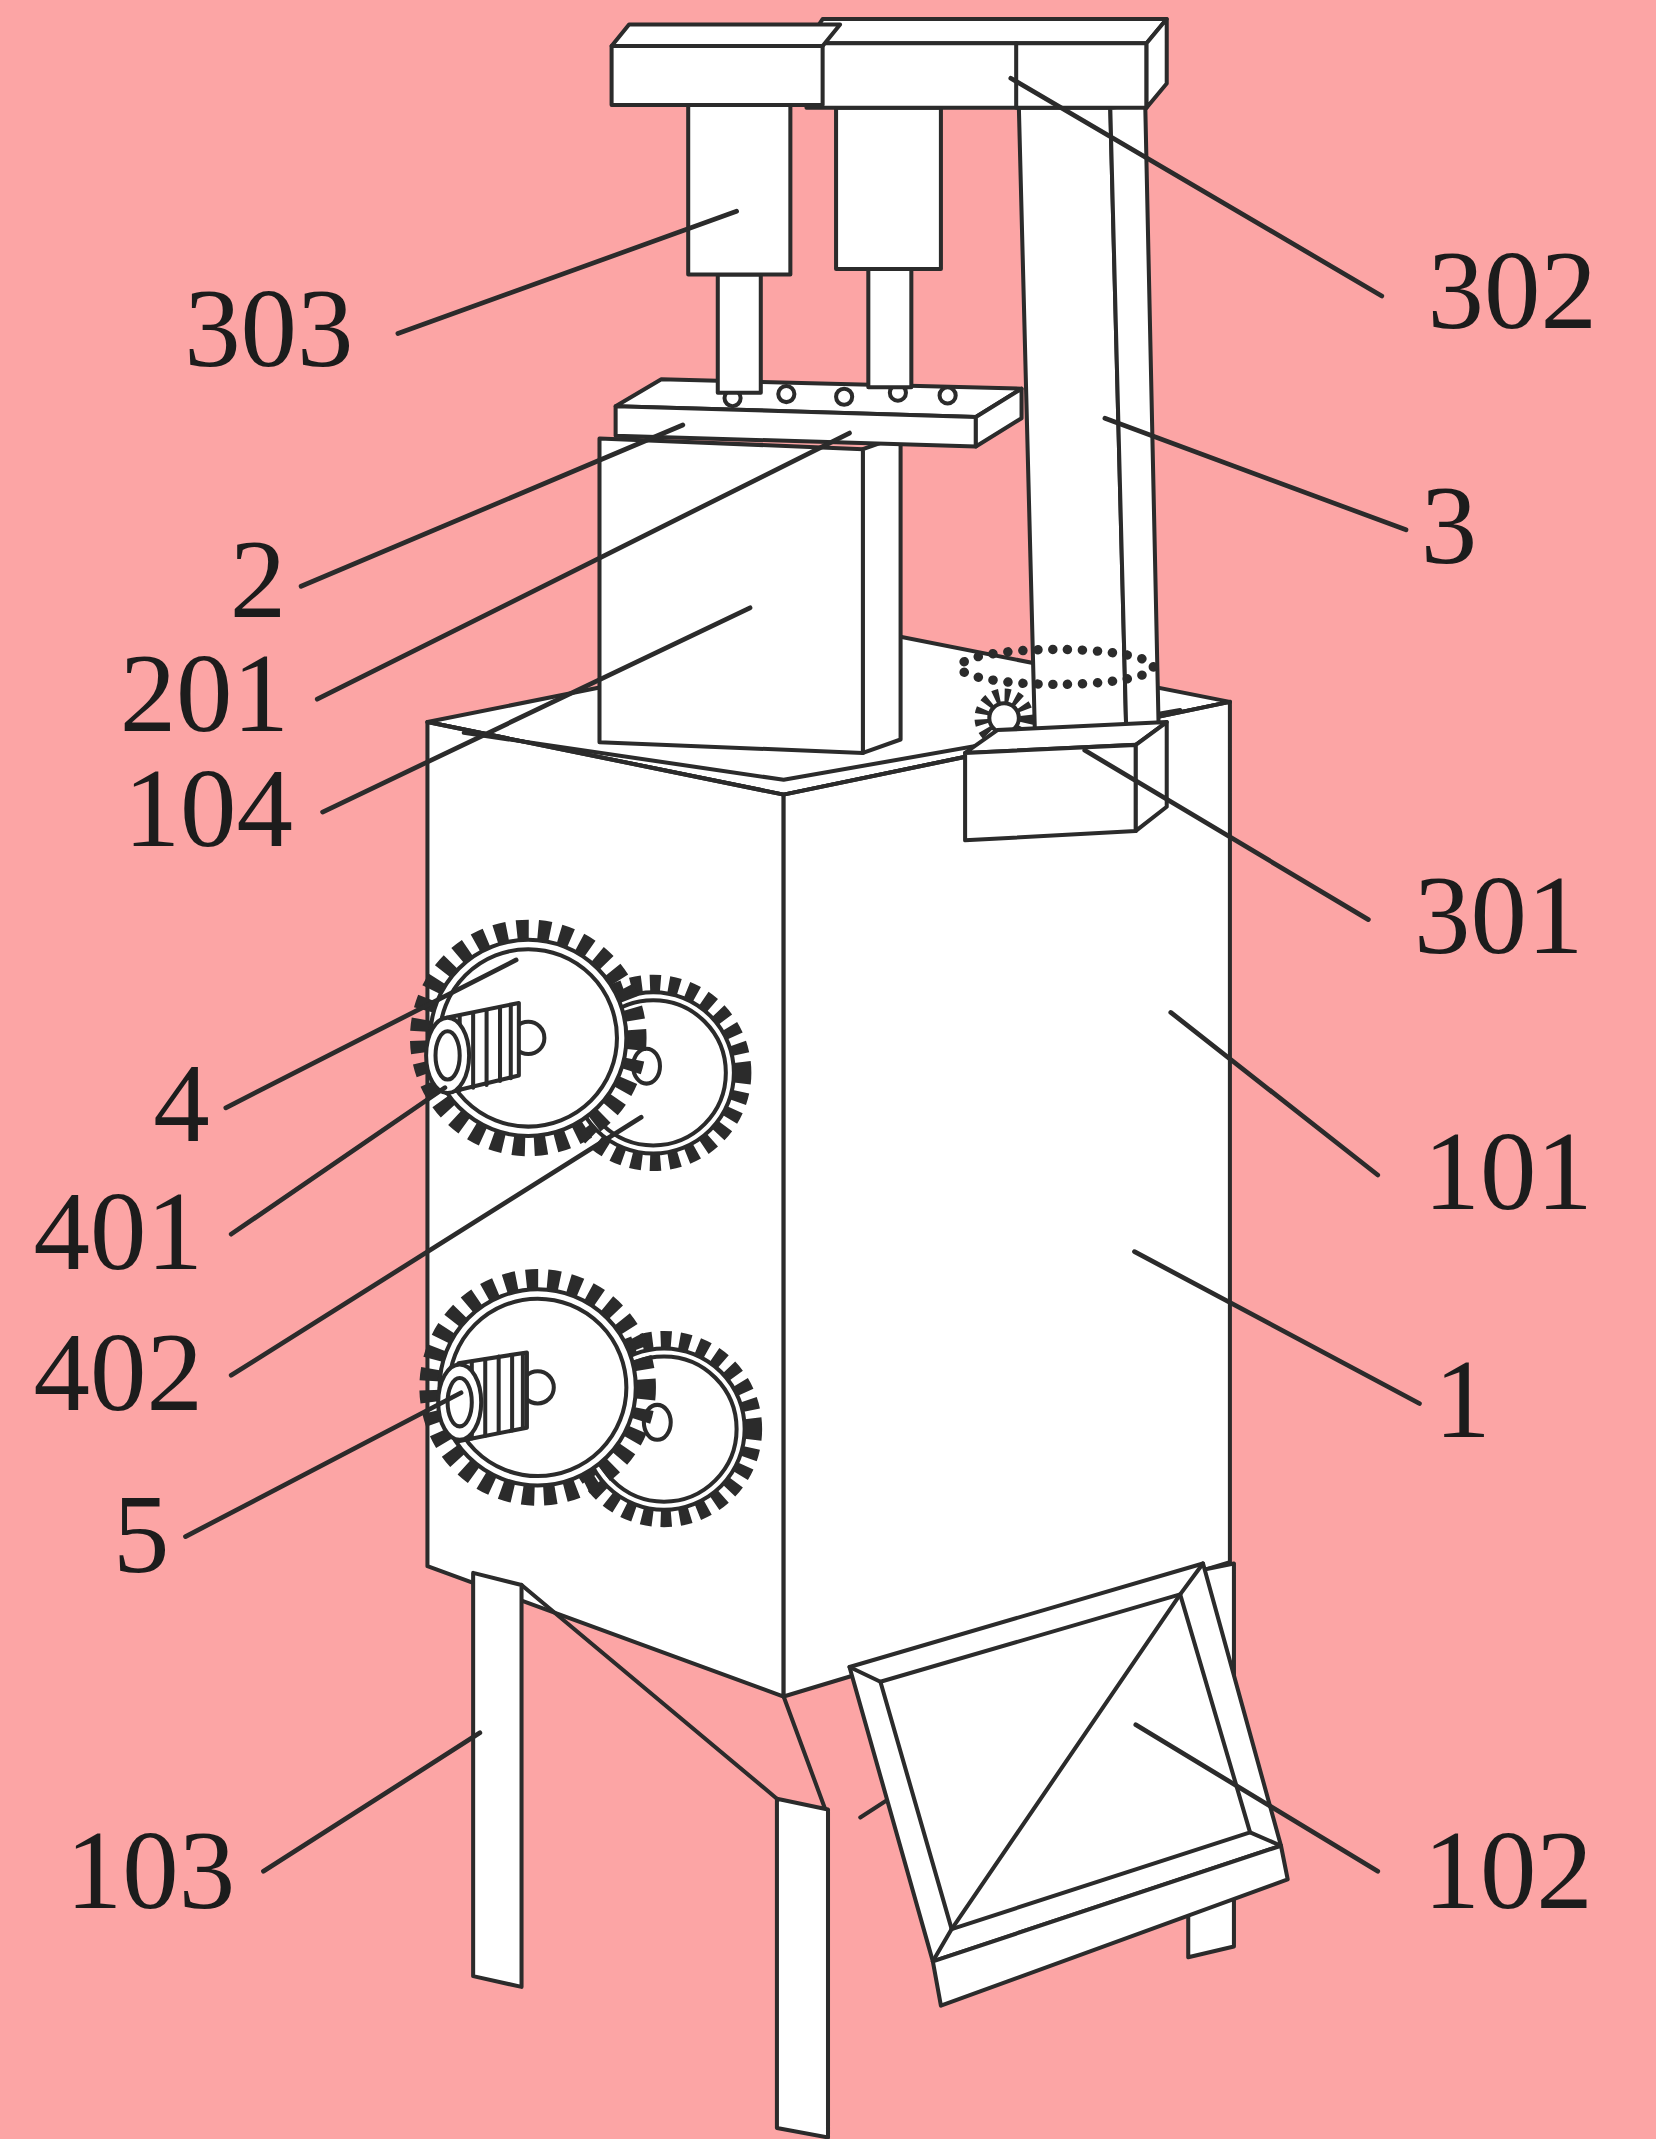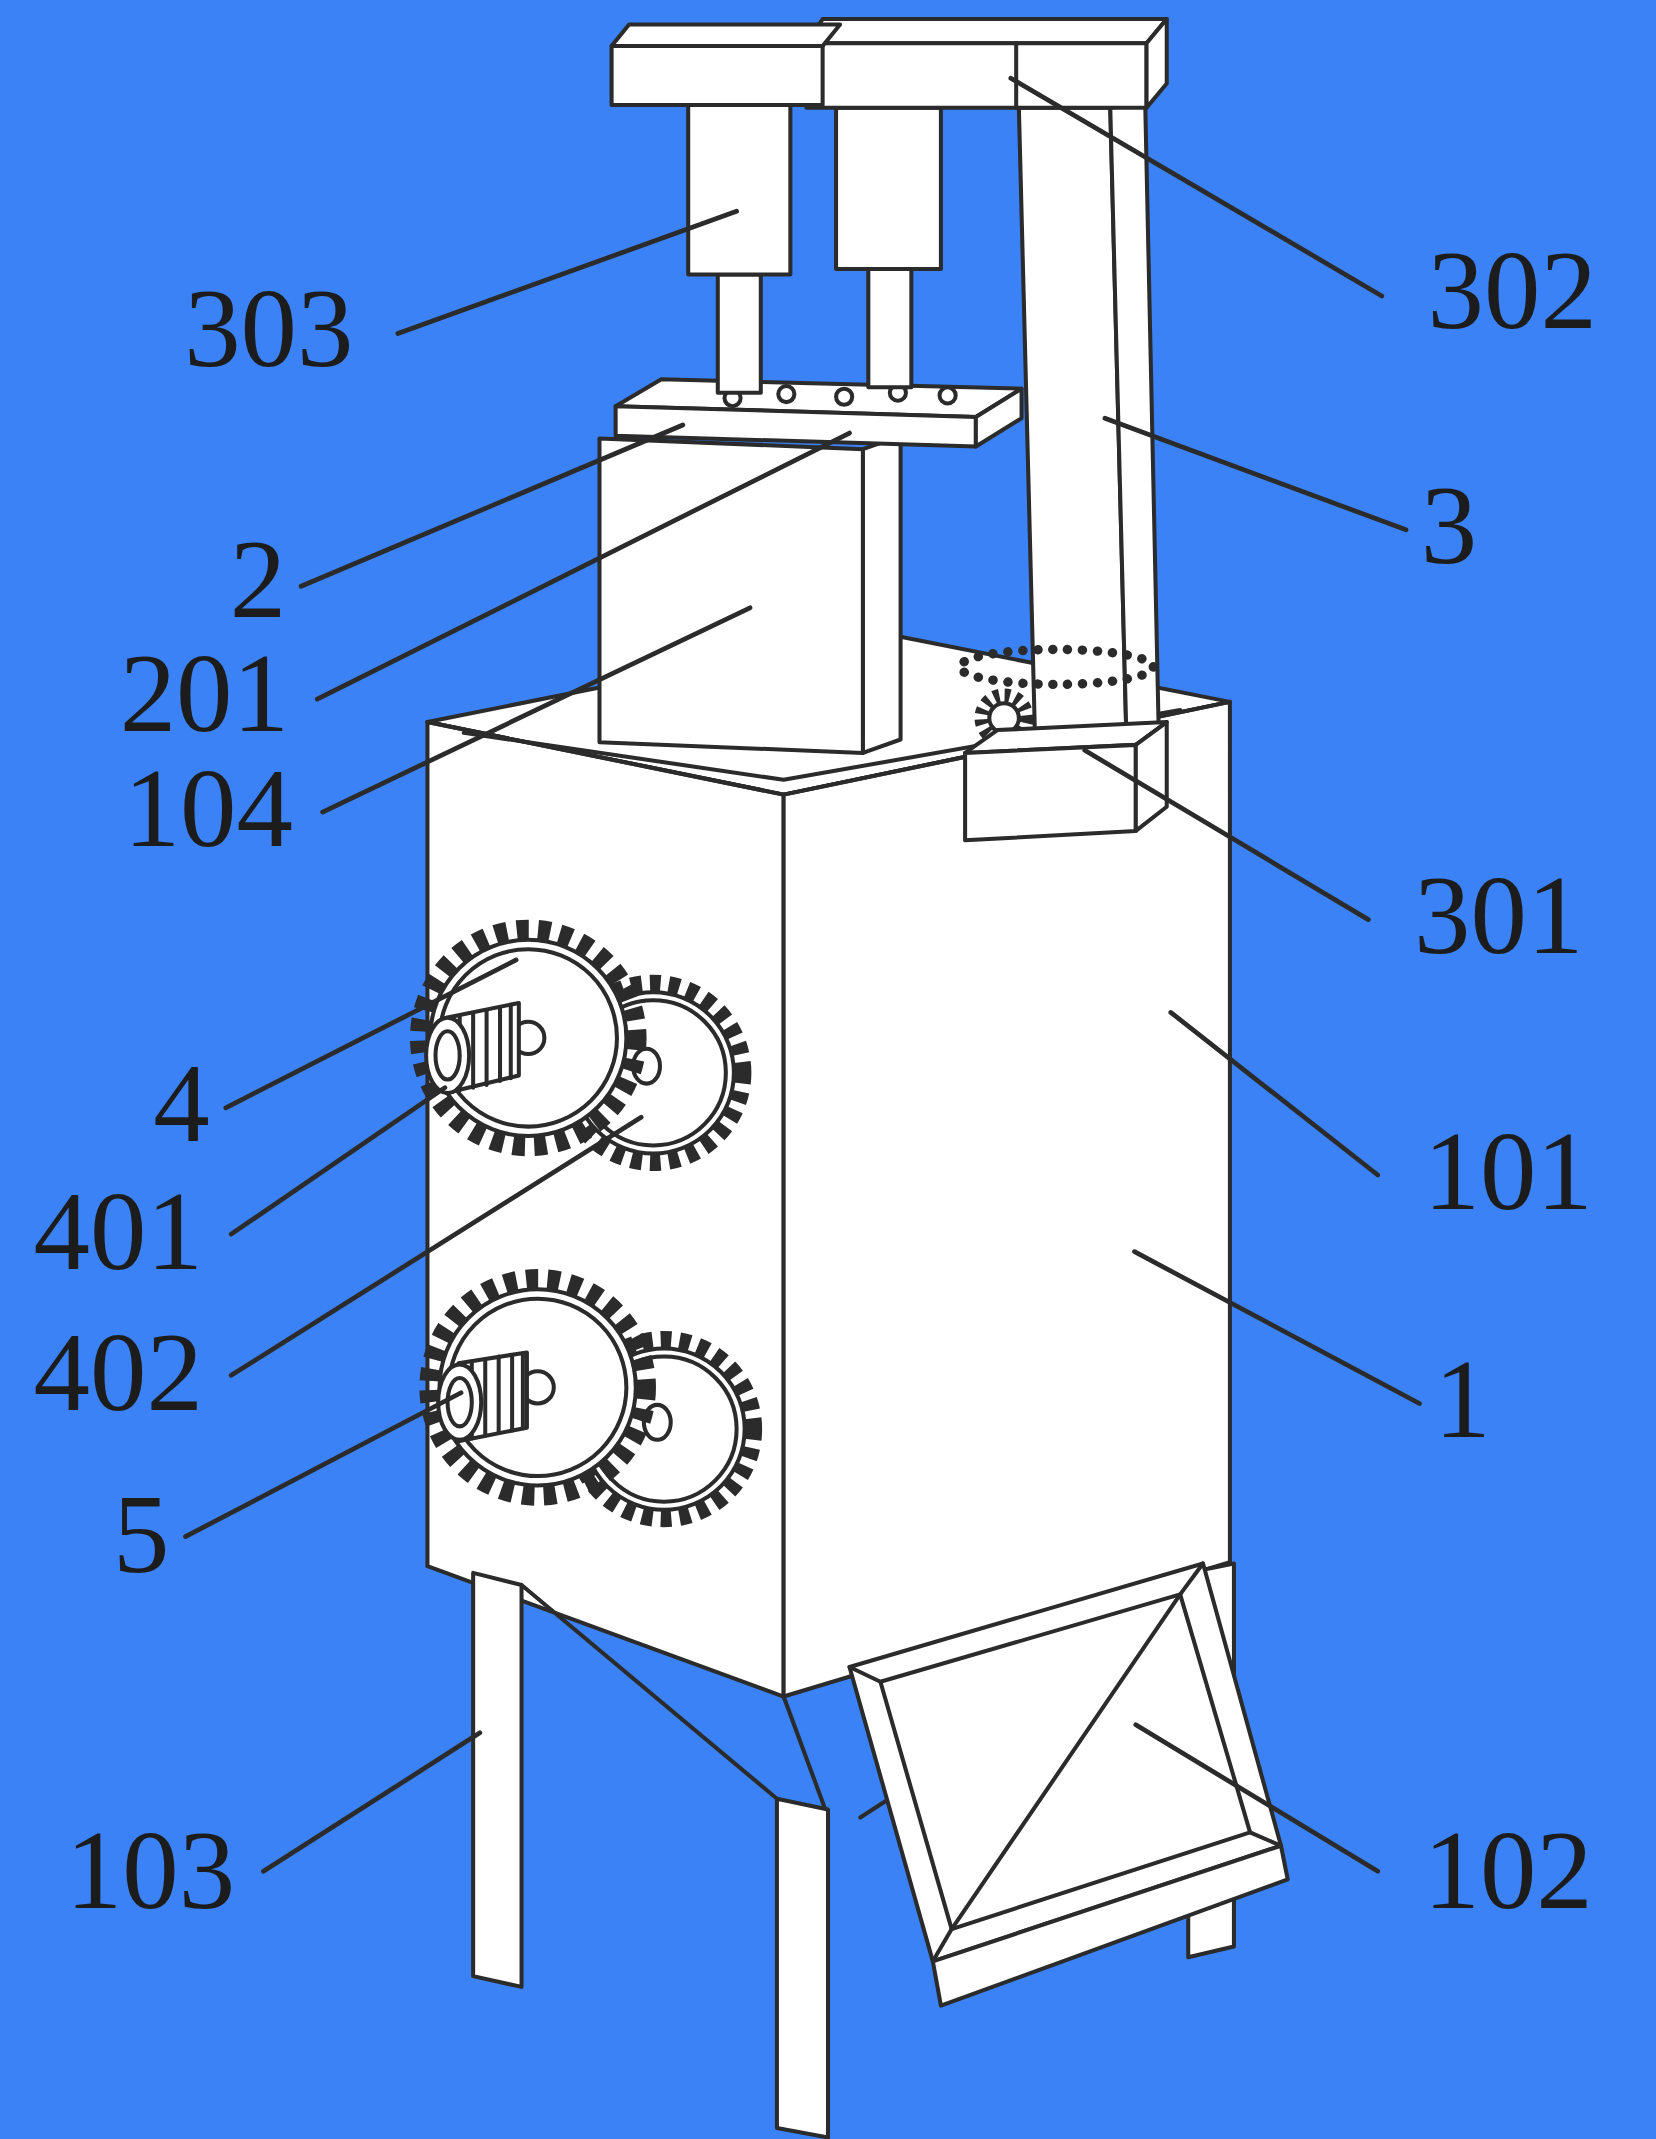--- a/index.html
+++ b/index.html
@@ -1,16 +1,16 @@
 <!DOCTYPE html>
 <html><head>
 <meta charset="utf-8">
 <style>
   html,body{margin:0;padding:0;background:#ffffff;}
-  .page{position:relative;width:1656px;height:2139px;background:#3b82f6;overflow:hidden;}
+  .page{position:relative;width:1656px;height:2139px;background:#fca5a5;overflow:hidden;}
   svg{position:absolute;left:0;top:0;width:100%;height:100%;}
   .ln{stroke:#2b2b2b;stroke-width:3;fill:none;stroke-linejoin:round;stroke-linecap:round;}
   .fw{stroke:#2b2b2b;stroke-width:3;fill:#ffffff;stroke-linejoin:round;}
   .teeth{fill:none;stroke:#2b2b2b;}
   .leader{stroke:#2b2b2b;stroke-width:3.5;fill:none;stroke-linecap:round;}
   .chain{fill:none;stroke:#2b2b2b;stroke-width:7;stroke-linecap:round;}
   text.part-label{font-family:"Liberation Serif", serif;font-size:84px;fill:#1c1c1c;}
 </style>
 </head>
 <body>

